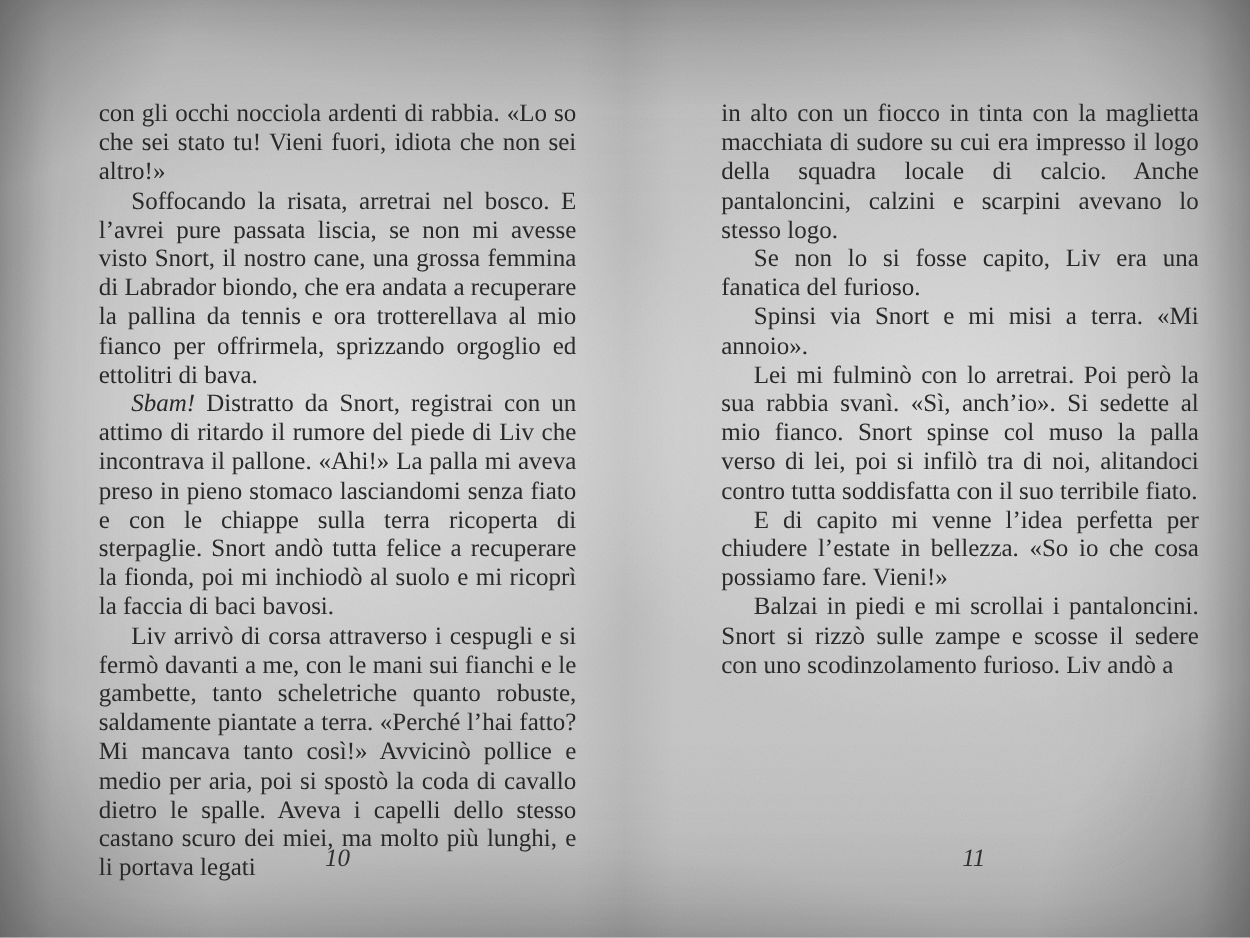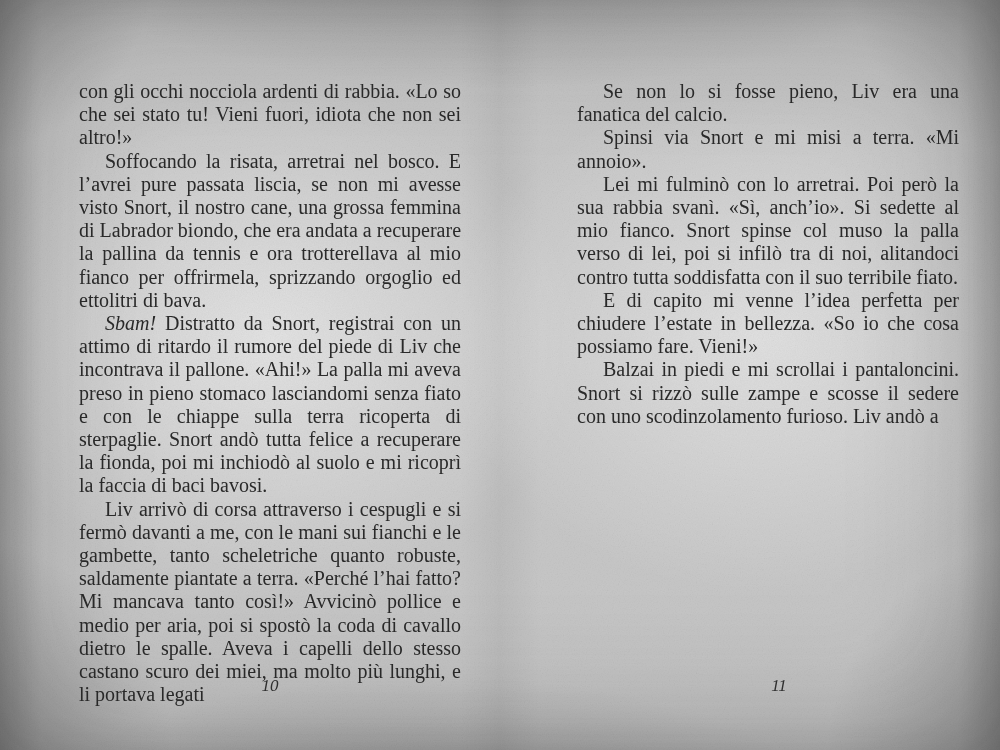--- a/index.html
+++ b/index.html
@@ -59,21 +59,21 @@
   .para { margin: 0; }
   .para.indent { text-indent: 26px; }
   .lead { font-style: italic; }
   .pagenum {
     position: absolute;
     top: 676px;
     width: 382px;
     text-align: center;
     font-family: "Liberation Serif", "DejaVu Serif", serif;
     font-style: italic;
-    font-size: 17px;
+    font-size: 20px;
     color: #303030;
   }
   .pagenum.left-num  { left: 79px; }
   .pagenum.right-num { left: 588px; }
 </style>
 </head>
 <body>
 
 <div class="spread">
 
@@ -86,21 +86,22 @@
   </svg>
 
   <div class="page left" lang="it">
     <p class="para">con gli occhi nocciola ardenti di rabbia. «Lo so che sei stato tu! Vieni fuori, idiota che non sei altro!»</p>
     <p class="para indent">Soffocando la risata, arretrai nel bosco. E l’avrei pure passata liscia, se non mi avesse visto Snort, il nostro cane, una grossa femmina di Labrador biondo, che era andata a recuperare la pallina da tennis e ora trotterellava al mio fianco per offrirmela, sprizzando orgoglio ed ettolitri di bava.</p>
     <p class="para indent"><i class="lead">Sbam!</i><span> Distratto da Snort, registrai con un attimo di ritardo il rumore del piede di Liv che incontrava il pallone. «Ahi!» La palla mi aveva preso in pieno stomaco lasciandomi senza fiato e con le chiappe sulla terra ricoperta di sterpaglie. Snort andò tutta felice a recuperare la fionda, poi mi inchiodò al suolo e mi ricoprì la faccia di baci bavosi.</span></p>
     <p class="para indent">Liv arrivò di corsa attraverso i cespugli e si fermò davanti a me, con le mani sui fianchi e le gambette, tanto scheletriche quanto robuste, saldamente piantate a terra. «Perché l’hai fatto? Mi mancava tanto così!» Avvicinò pollice e medio per aria, poi si spostò la coda di cavallo dietro le spalle. Aveva i capelli dello stesso castano scuro dei miei, ma molto più lunghi, e li portava legati</p>
   </div>
 
   <div class="page right" lang="it">
-    <p class="para indent">Se non lo si fosse pieno, Liv era una fanatica del calcio.</p>
+    <p class="para">in alto con un fiocco in tinta con la maglietta macchiata di sudore su cui era impresso il logo della squadra locale di calcio. Anche pantaloncini, calzini e scarpini avevano lo stesso logo.</p>
+    <p class="para indent">Se non lo si fosse capito, Liv era una fanatica del furioso.</p>
     <p class="para indent">Spinsi via Snort e mi misi a terra. «Mi annoio».</p>
     <p class="para indent">Lei mi fulminò con lo arretrai. Poi però la sua rabbia svanì. «Sì, anch’io». Si sedette al mio fianco. Snort spinse col muso la palla verso di lei, poi si infilò tra di noi, alitandoci contro tutta soddisfatta con il suo terribile fiato.</p>
     <p class="para indent">E di capito mi venne l’idea perfetta per chiudere l’estate in bellezza. «So io che cosa possiamo fare. Vieni!»</p>
     <p class="para indent">Balzai in piedi e mi scrollai i pantaloncini. Snort si rizzò sulle zampe e scosse il sedere con uno scodinzolamento furioso. Liv andò a</p>
   </div>
 
   <div class="pagenum left-num">10</div>
   <div class="pagenum right-num">11</div>
 
   <div class="vignette"></div>

